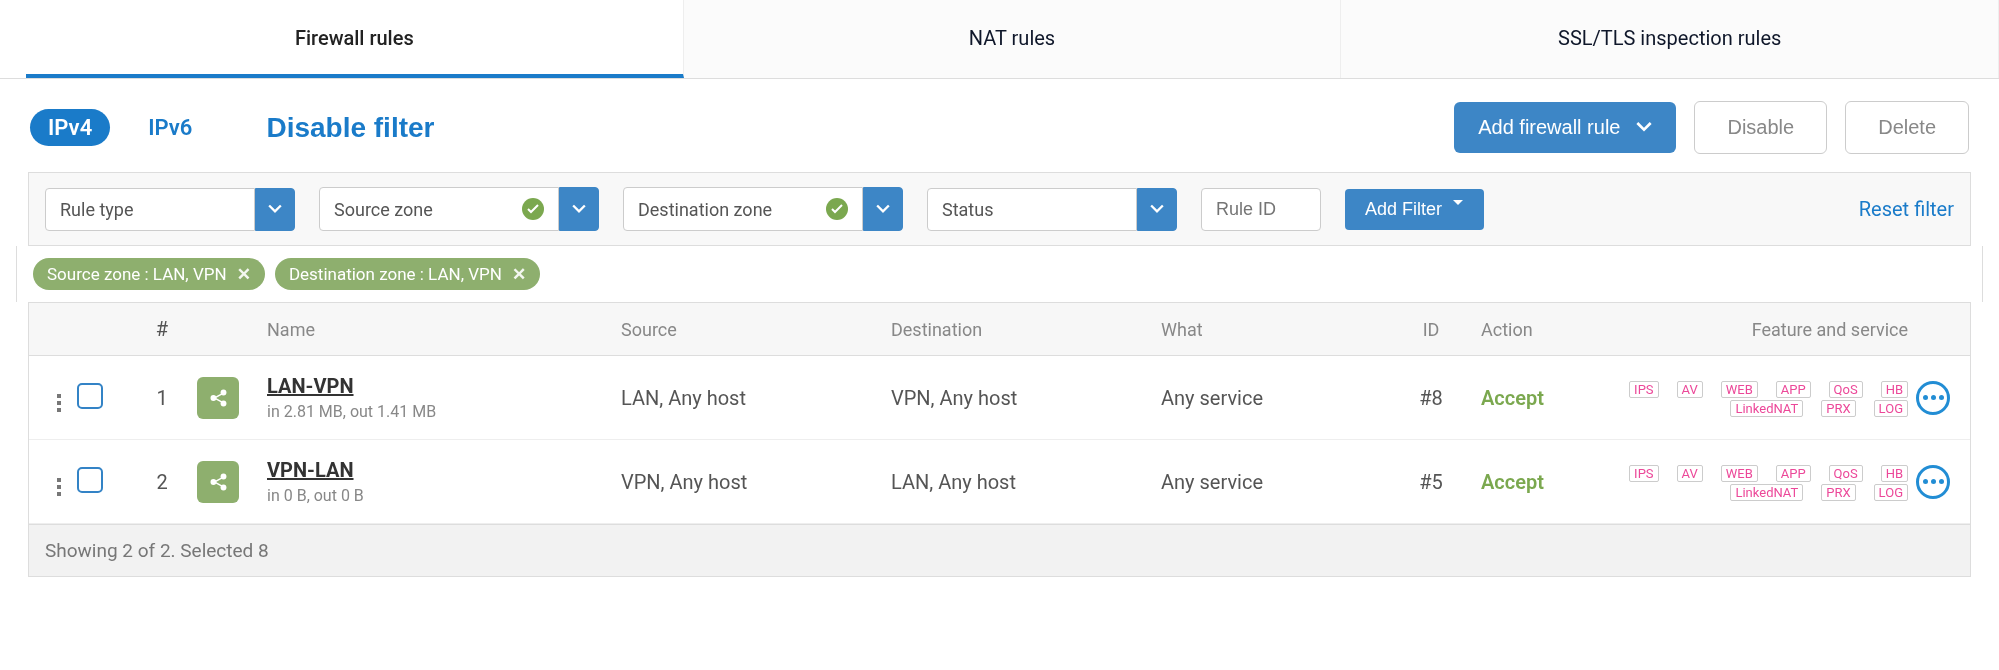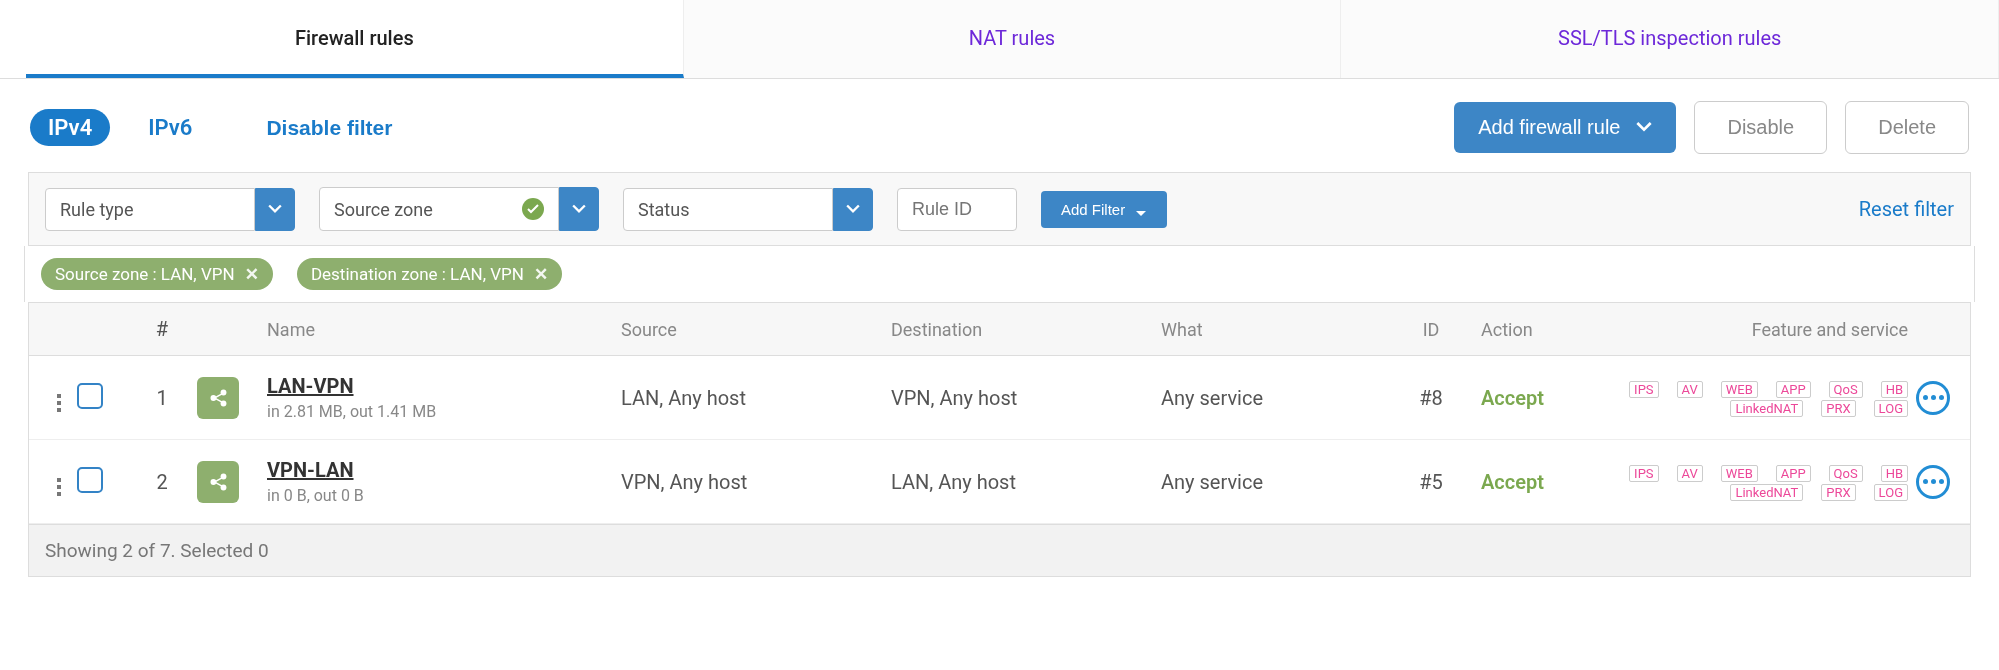--- a/index.html
+++ b/index.html
@@ -16,21 +16,21 @@
     display: flex;
     border-bottom: 1px solid #ddd;
     padding-left: 26px;
   }
   .tab {
     flex: 1;
     text-align: center;
     padding: 26px 0 24px;
     font-size: 20px;
     cursor: pointer;
-    color: #6d28d9;
+    color: #0f172a;
     border-right: 1px solid #eee;
     background: #fbfbfb;
   }
   .tab.active {
     color: #222;
     font-weight: 500;
     border-bottom: 4px solid #1a7bc9;
     background: #fff;
   }
 
@@ -54,21 +54,21 @@
     color: #fff;
     background: #1a7bc9;
     cursor: pointer;
   }
   .pill.inactive {
     background: transparent;
     color: #1a7bc9;
   }
   .link-btn {
     color: #1a7bc9;
-    font-size: 21px;
+    font-size: 28px;
     font-weight: 600;
     cursor: pointer;
     border: none;
     background: none;
     margin-left: 38px;
   }
   .spacer { flex: 1; }
   .primary-btn {
     background: #3d86c6;
     color: #fff;
@@ -150,41 +150,41 @@
     color: #999;
     background: #fff;
     width: 120px;
   }
   .addfilter-btn {
     background: #3d86c6;
     color: #fff;
     border: none;
     border-radius: 4px;
     padding: 10px 20px;
-    font-size: 15px;
-    display: inline-flex;
-    align-items: flex-end;
+    font-size: 18px;
+    display: inline-flex;
+    align-items: flex-start;
     gap: 10px;
     cursor: pointer;
   }
   .reset-link {
     color: #1a7bc9;
     font-size: 20px;
     margin-left: auto;
     cursor: pointer;
   }
 
   
   .chip-row {
-    margin: 0 24px;
+    margin: 0 16px;
     border-left: 1px solid #ddd;
     border-right: 1px solid #ddd;
     padding: 12px 16px;
     display: flex;
-    gap: 24px;
+    gap: 10px;
     background: #fff;
   }
   .chip {
     background: #8eaf6e;
     color: #fff;
     padding: 6px 14px;
     border-radius: 18px;
     font-size: 17px;
     display: inline-flex;
     align-items: center;
@@ -356,20 +356,35 @@
             </svg>
         </span>
       </div>
       <div class="combo-btn">
         <svg viewBox="0 0 12 8">
             <path d="M1 1 L6 6 L11 1" stroke="#fff" stroke-width="2" fill="none"></path>
           </svg>
       </div>
     </div>
 
+    <div class="combo">
+      <div class="combo-text wide">
+        <span>Destination zone</span>
+        <span class="check-circle">
+          <svg viewBox="0 0 12 10">
+              <path d="M1 5 L4 8 L11 1" stroke="#fff" stroke-width="2" fill="none"></path>
+            </svg>
+        </span>
+      </div>
+      <div class="combo-btn">
+        <svg viewBox="0 0 12 8">
+            <path d="M1 1 L6 6 L11 1" stroke="#fff" stroke-width="2" fill="none"></path>
+          </svg>
+      </div>
+    </div>
 
     <div class="combo">
       <div class="combo-text">
         <span>Status</span>
       </div>
       <div class="combo-btn">
         <svg viewBox="0 0 12 8">
             <path d="M1 1 L6 6 L11 1" stroke="#fff" stroke-width="2" fill="none"></path>
           </svg>
       </div>
@@ -528,15 +543,15 @@
       <div class="col-menu">
         <span class="dots-circle">
             <span></span>
             <span></span>
             <span></span>
           </span>
       </div>
     </div>
   </div>
 
-  <div class="footer">Showing 2 of 7. Selected 0</div>
+  <div class="footer">Showing 2 of 2. Selected 8</div>
 
 </div>
 
 </body></html>

